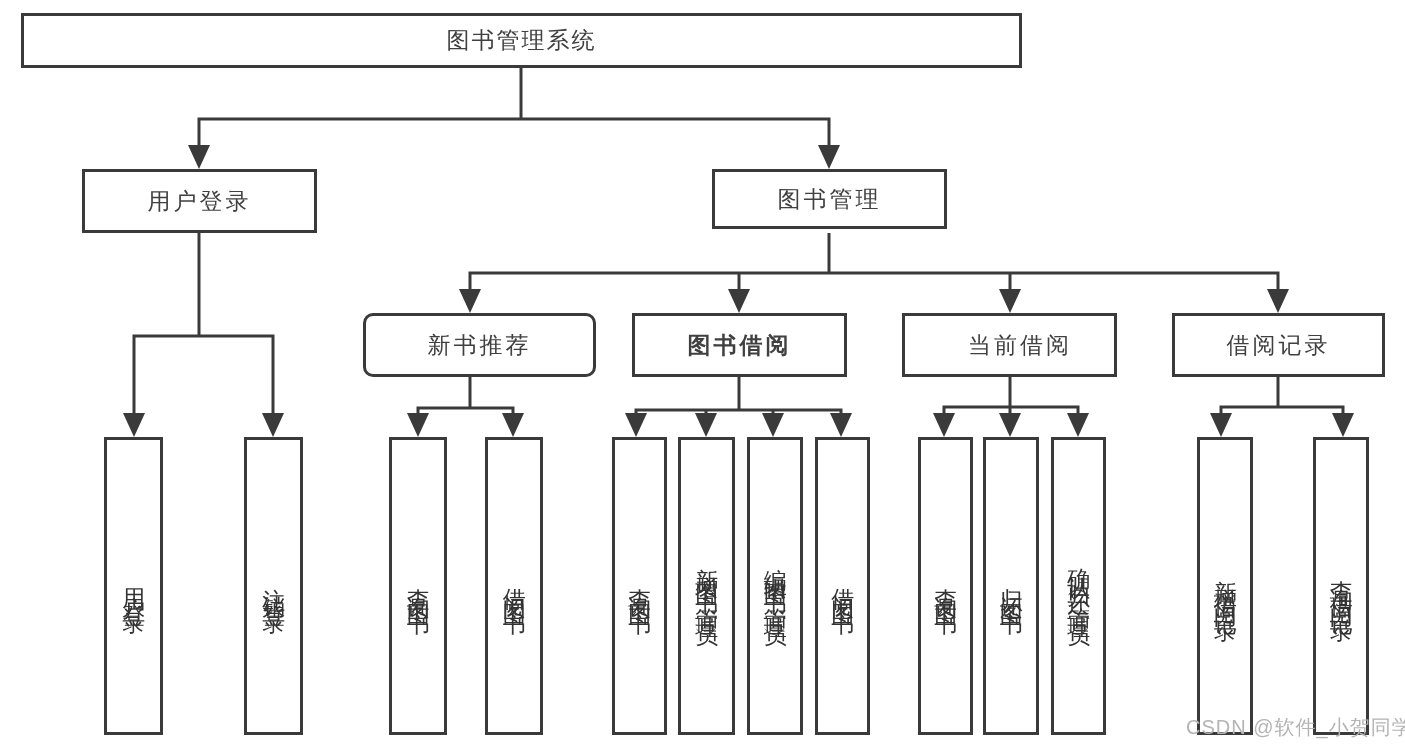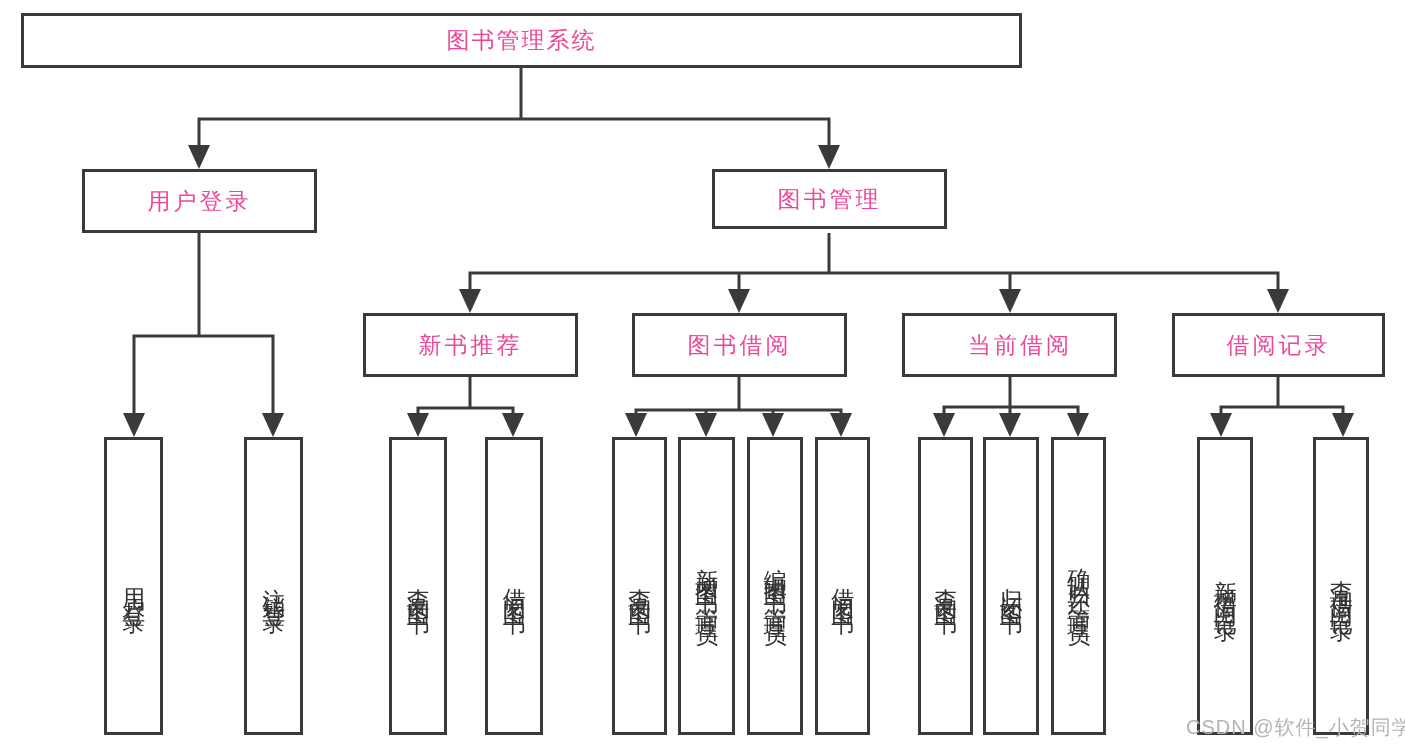--- a/index.html
+++ b/index.html
@@ -19,21 +19,21 @@
     border: 3px solid #3a3a3a;
     display: flex;
     align-items: center;
     justify-content: center;
     color: #333333;
   }
   .hlabel {
     font-size: 23px;
     letter-spacing: 3px;
     white-space: nowrap;
-    color: #ec4899;
+    color: #404040;
   }
   .root-box .hlabel { letter-spacing: 2px; }
   .vtext {
     writing-mode: vertical-rl;
     text-orientation: mixed;
     font-size: 23px;
     letter-spacing: 8px;
     line-height: 1.1;
     color: #333333;
   }
@@ -112,24 +112,24 @@
     <span class="hlabel">图书管理系统</span>
   </div>
 
   <div class="box" style="left:82px; top:169px; width:235px; height:64px;">
     <span class="hlabel">用户登录</span>
   </div>
   <div class="box" style="left:712px; top:169px; width:235px; height:60px;">
     <span class="hlabel">图书管理</span>
   </div>
 
-  <div class="box" style="left:363px; top:313px; width:215px; height:64px;">
+  <div class="box" style="left:363px; top:313px; width:233px; height:64px;border-radius:10px;">
     <span class="hlabel">新书推荐</span>
   </div>
-  <div class="box" style="left:632px; top:313px; width:215px; height:64px;">
+  <div class="box" style="left:632px; top:313px; width:215px; height:64px;font-weight:bold;">
     <span class="hlabel">图书借阅</span>
   </div>
   <div class="box" style="left:902px; top:313px; width:215px; height:64px;padding-left:21px;">
     <span class="hlabel">当前借阅</span>
   </div>
   <div class="box" style="left:1172px; top:313px; width:213px; height:64px;">
     <span class="hlabel">借阅记录</span>
   </div>
 
   <div class="box" style="left:104px; top:437px; width:59px; height:298px;">

